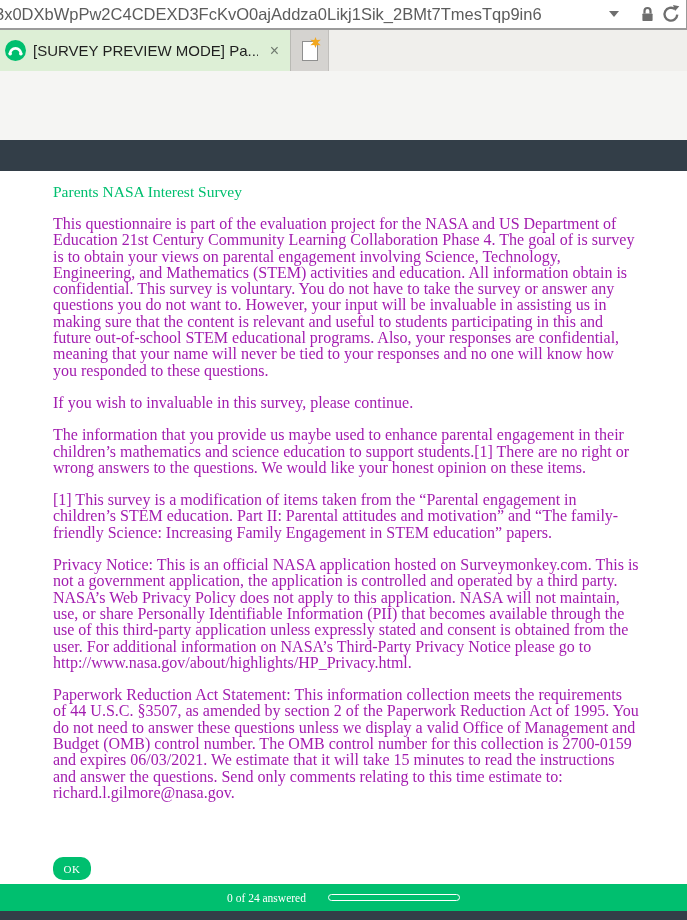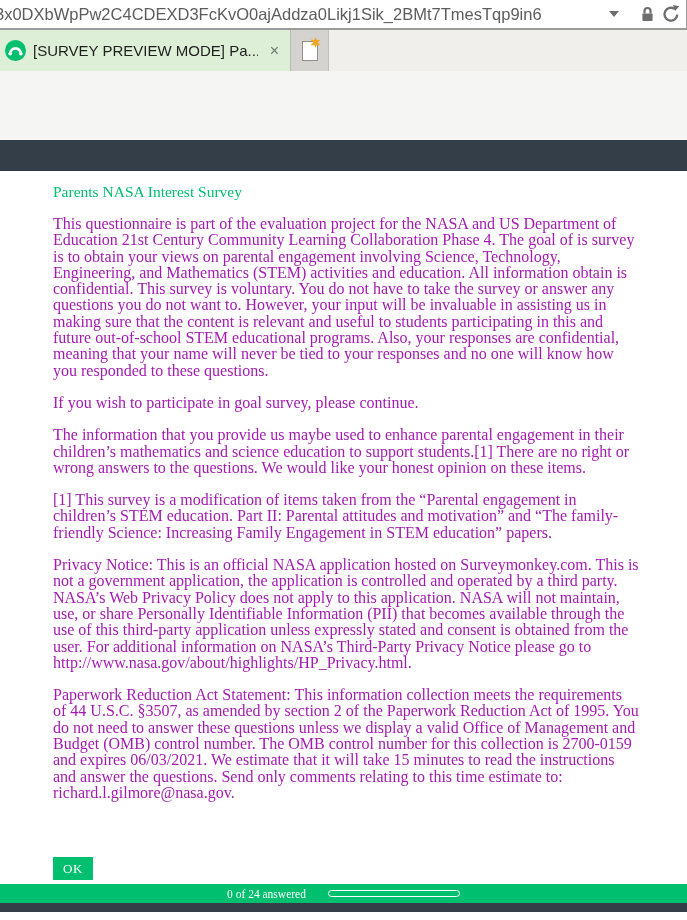--- a/index.html
+++ b/index.html
@@ -72,28 +72,28 @@
     font-size:15.5px; font-weight:400; margin:0 0 15px;
     font-family:"Liberation Serif", serif;
   }
   .content p {
     font-size:16px; line-height:16.3px; color:#a21caf;
     margin:0 0 16px; max-width:588px;
   }
   .ok-button {
     display:block; margin-top:56px;
     min-width:38px; height:23px; padding:0 10px;
-    border:none; border-radius:0; cursor:pointer;
-    color:#ffffff; font-family:"Liberation Serif", serif; font-size:13px;
+    border:none; border-radius:10px; cursor:pointer;
+    color:#ffffff; font-family:"Liberation Serif", serif; font-size:11px;
     letter-spacing:0.5px;
   }
 
   
   .footer-bar {
-    height:19px; display:flex; align-items:center; justify-content:center;
+    height:27px; display:flex; align-items:center; justify-content:center;
     gap:22px;
   }
   .progress-text {
     color:#ffffff; font-size:11.5px; font-family:"Liberation Serif", serif;
   }
   .progress-track {
     width:132px; height:7px; border:1px solid #ffffff; border-radius:5px;
     overflow:hidden;
   }
   .progress-fill { height:100%; background:#ffffff; width:0%; }
@@ -140,21 +140,21 @@
     </span>
   </div>
 </div>
 
 <div class="band-gray"></div>
 <div class="band-dark" style="background: rgb(51, 62, 72);"></div>
 
 <div class="content">
   <h1 class="survey-title" style="color: rgb(0, 191, 111);">Parents NASA Interest Survey</h1>
   <p>This questionnaire is part of the evaluation project for the NASA and US Department of Education 21st Century Community Learning Collaboration Phase 4. The goal of is survey is to obtain your views on parental engagement involving Science, Technology, Engineering, and Mathematics (STEM) activities and education. All information obtain is confidential. This survey is voluntary. You do not have to take the survey or answer any questions you do not want to. However, your input will be invaluable in assisting us in making sure that the content is relevant and useful to students participating in this and future out-of-school STEM educational programs. Also, your responses are confidential, meaning that your name will never be tied to your responses and no one will know how you responded to these questions.</p>
-  <p>If you wish to participate in goal survey, please continue.</p>
+  <p>If you wish to invaluable in this survey, please continue.</p>
   <p>The information that you provide us maybe used to enhance parental engagement in their children’s mathematics and science education to support students.[1] There are no right or wrong answers to the questions. We would like your honest opinion on these items.</p>
   <p>[1] This survey is a modification of items taken from the “Parental engagement in children’s STEM education. Part II: Parental attitudes and motivation” and “The family-friendly Science: Increasing Family Engagement in STEM education” papers.</p>
   <p>Privacy Notice: This is an official NASA application hosted on Surveymonkey.com. This is not a government application, the application is controlled and operated by a third party. NASA’s Web Privacy Policy does not apply to this application. NASA will not maintain, use, or share Personally Identifiable Information (PII) that becomes available through the use of this third-party application unless expressly stated and consent is obtained from the user. For additional information on NASA’s Third-Party Privacy Notice please go to http://www.nasa.gov/about/highlights/HP_Privacy.html.</p>
   <p>Paperwork Reduction Act Statement: This information collection meets the requirements of 44 U.S.C. §3507, as amended by section 2 of the Paperwork Reduction Act of 1995. You do not need to answer these questions unless we display a valid Office of Management and Budget (OMB) control number. The OMB control number for this collection is 2700-0159 and expires 06/03/2021. We estimate that it will take 15 minutes to read the instructions and answer the questions. Send only comments relating to this time estimate to: richard.l.gilmore@nasa.gov.</p>
   <button class="ok-button" style="background: rgb(0, 191, 111);">OK</button>
 </div>
 
 <div class="footer-bar" style="background: rgb(0, 191, 111);">
   <span class="progress-text">0 of 24 answered</span>
   <span class="progress-track">

